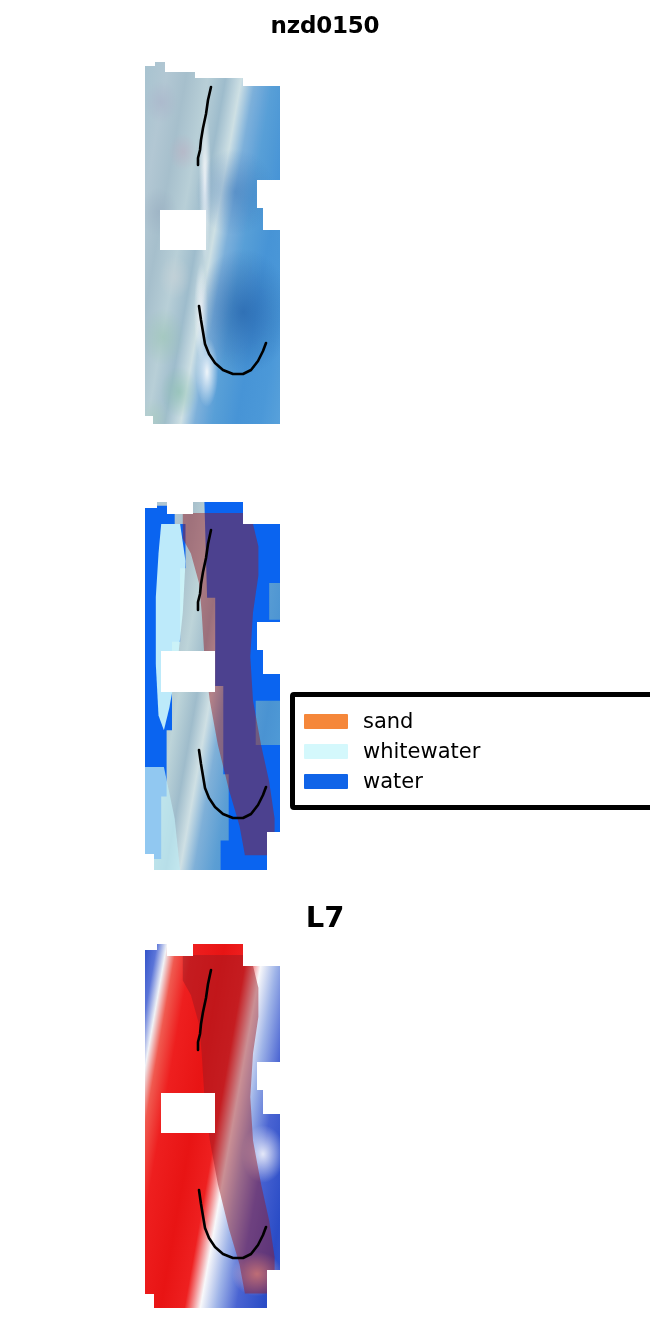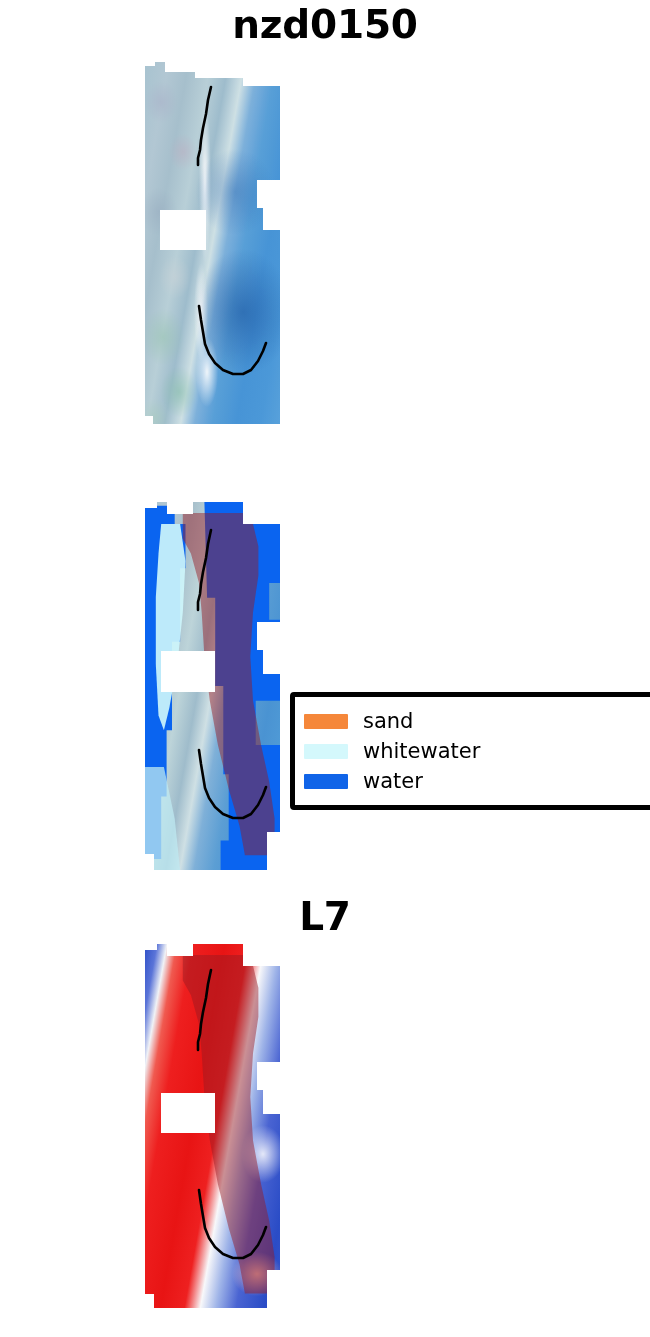--- a/index.html
+++ b/index.html
@@ -27,23 +27,23 @@
   .panel-title {
     position: absolute;
     left: 0;
     width: 650px;
     text-align: center;
     font-weight: bold;
     color: #000000;
     letter-spacing: -0.2px;
     white-space: nowrap;
   }
-  #title-1 { top: 8px;   font-size: 39px; line-height: 34px; }
+  #title-1 { top: 8px;   font-size: 23px; line-height: 34px; }
   #title-2 { top: 453px; font-size: 29px; line-height: 34px; }
-  #title-3 { top: 900px; font-size: 39px; line-height: 34px; }
+  #title-3 { top: 900px; font-size: 29px; line-height: 34px; }
 
   
   .panel-axes {
     position: absolute;
     left: 145px;
     width: 135px;
     overflow: hidden;
     background: #ffffff;
   }
   #panel-rgb      { top: 62px;  height: 362px; }

